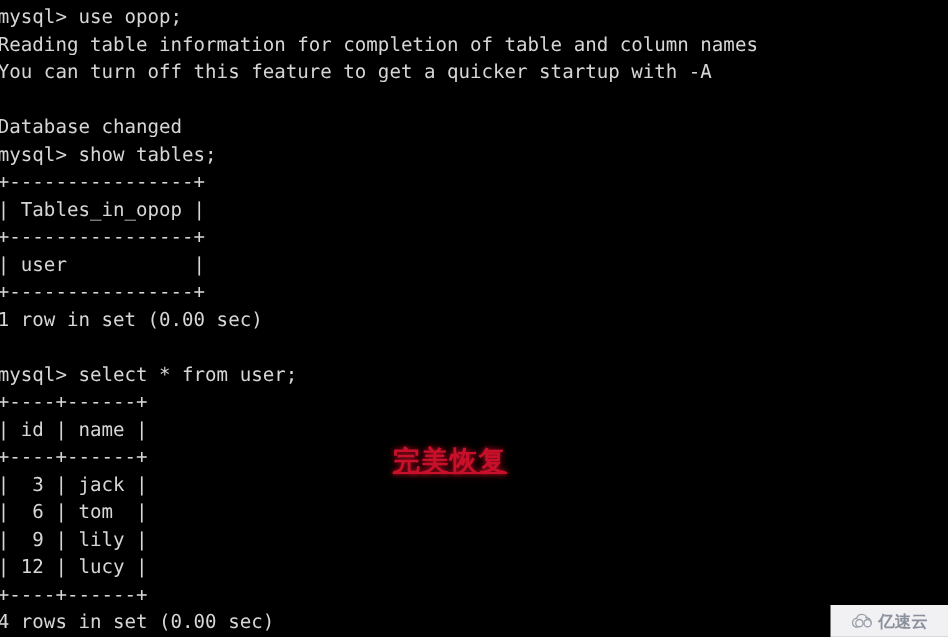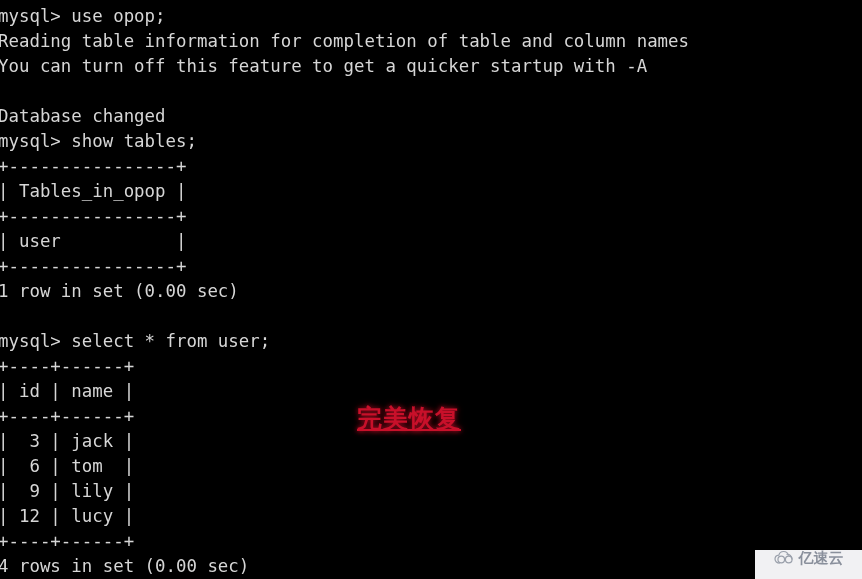--- a/index.html
+++ b/index.html
@@ -64,20 +64,21 @@
   }
 
   #watermark {
     position: absolute;
     left: 755px;
     top: 550px;
     width: 107px;
     height: 29px;
     background: #f1f1f3;
     display: flex;
+    align-items: center;
     justify-content: center;
     gap: 3px;
   }
   #watermark .wm-logo {
     display: block;
     width: 22px;
     height: 16px;
     flex: none;
   }
   #watermark .wm-text {

